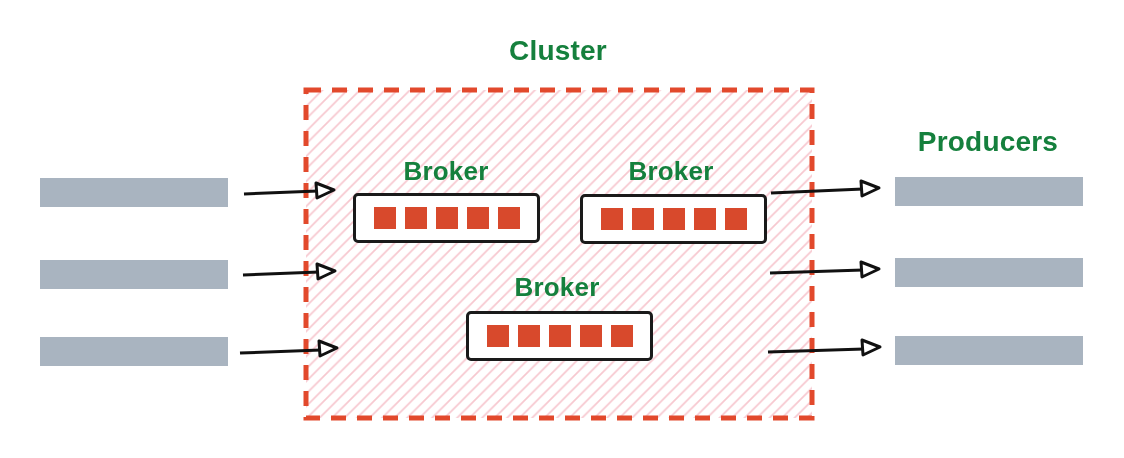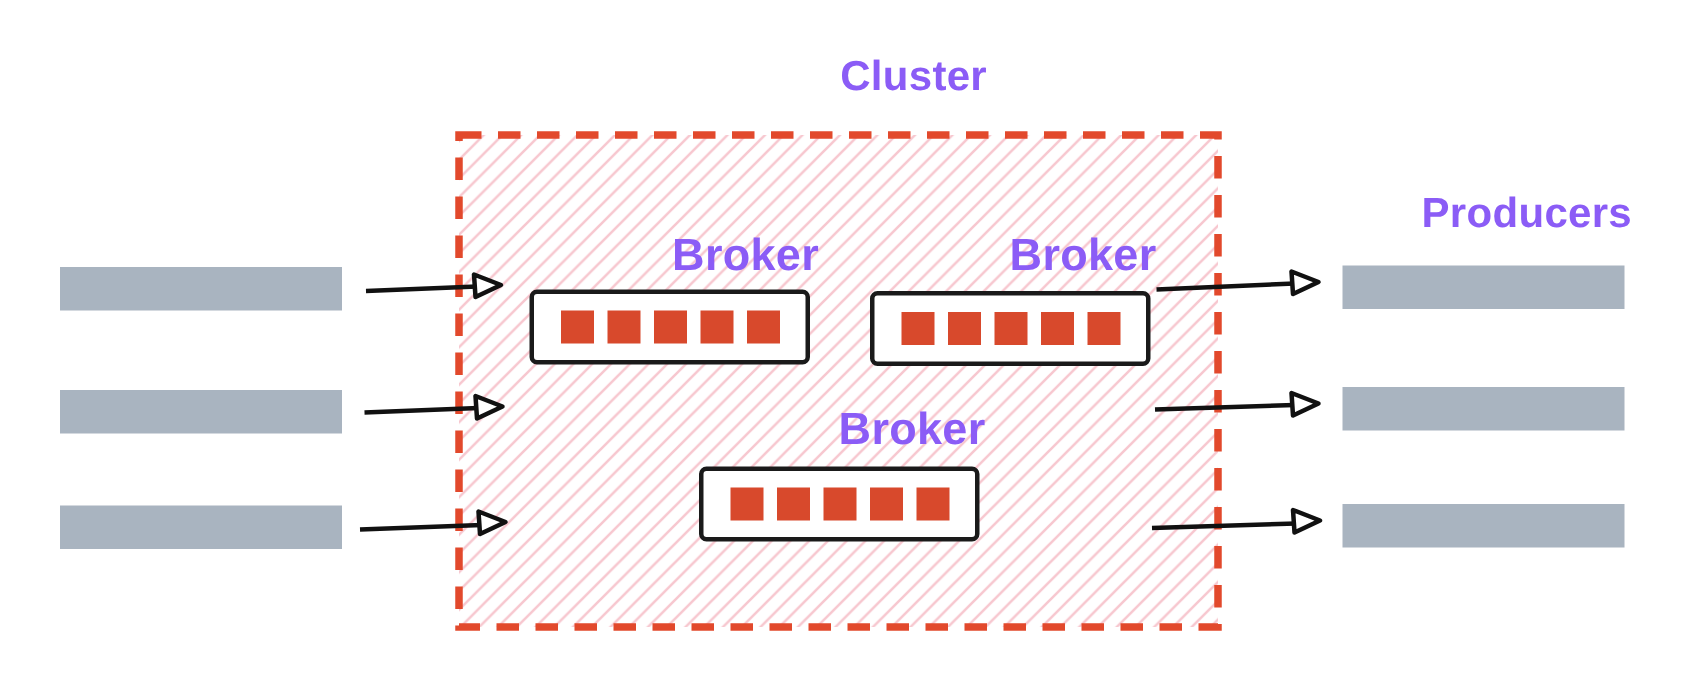--- a/index.html
+++ b/index.html
@@ -18,28 +18,28 @@
   .svg-layer {
     position: absolute;
     left: 0;
     top: 0;
     width: 1124px;
     height: 458px;
   }
   .label {
     position: absolute;
     width: 200px;
-    text-align: right;
-    color: #8b5cf6;
+    text-align: center;
+    color: #15803d;
     font-weight: 600;
     letter-spacing: 0.2px;
     white-space: nowrap;
   }
   .label-lg { font-size: 28px; line-height: 30px; }
-  .label-md { font-size: 30px; line-height: 28px; }
+  .label-md { font-size: 26px; line-height: 28px; }
   .cluster-label   { left: 458px; top: 36px;  }
   .producers-label { left: 34px;  top: 125px; }
   .consumers-label { left: 888px; top: 127px; }
   .broker1-label   { left: 346px; top: 157px; }
   .broker2-label   { left: 571px; top: 157px; }
   .broker3-label   { left: 457px; top: 273px; }
 
   .bar {
     position: absolute;
     width: 188px;

